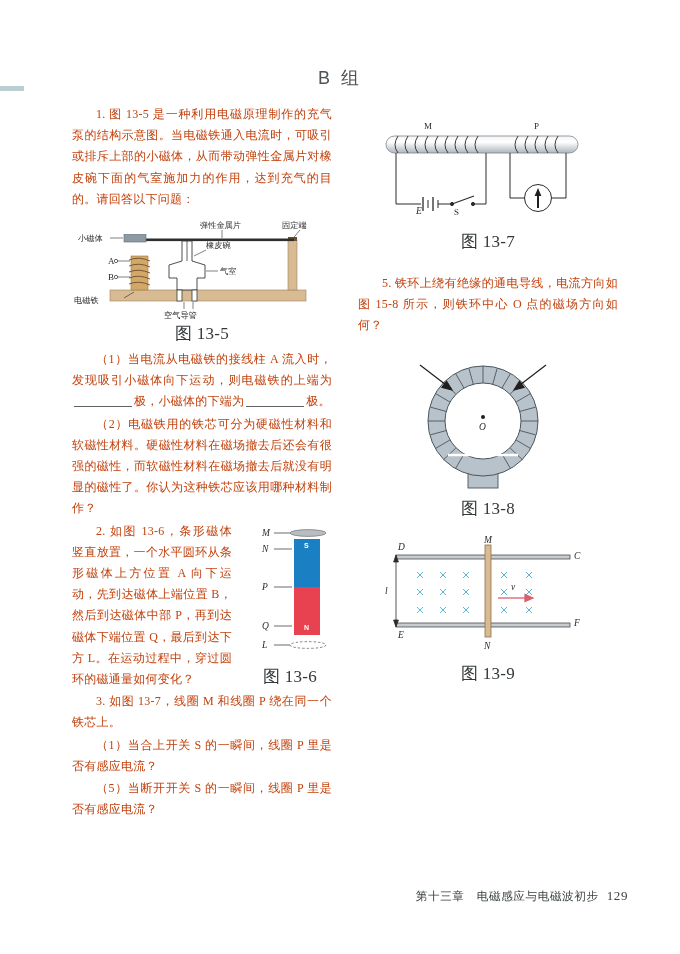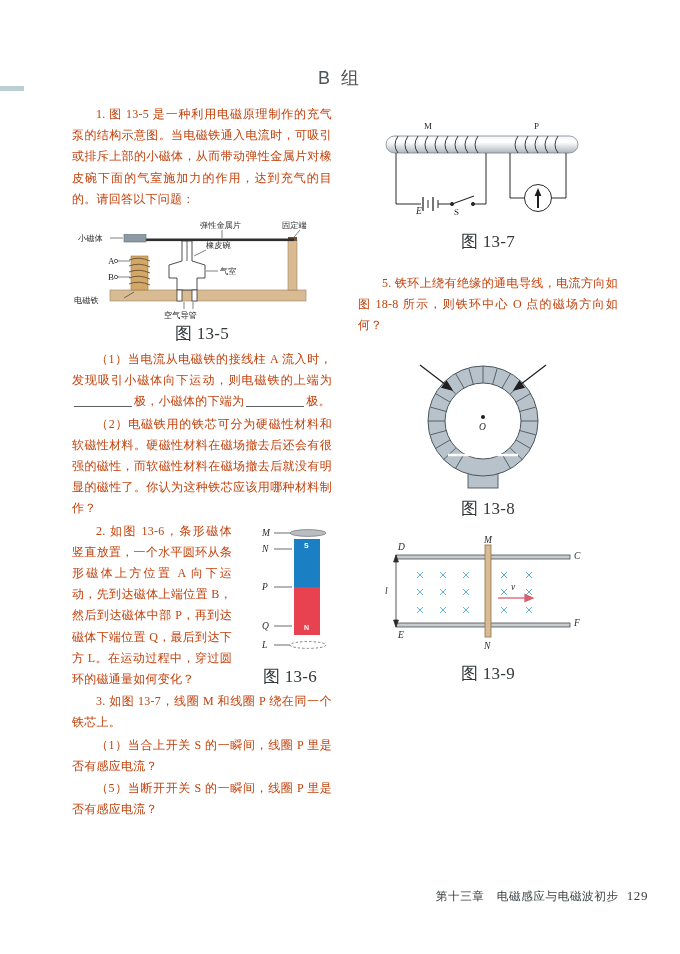--- a/index.html
+++ b/index.html
@@ -59,21 +59,21 @@
   }
 
   svg{display:block;overflow:visible;}
   .lbl{font-family:"Liberation Serif",serif;font-size:9px;fill:#2b2b2b;}
   .lbl-i{font-family:"Liberation Serif",serif;font-size:9.5px;font-style:italic;fill:#2b2b2b;}
   .lbl-cn{font-family:"Liberation Sans","DejaVu Sans",sans-serif;font-size:8.2px;fill:#2b2b2b;}
 
   
   .footer{
     position:absolute;left:0;top:888px;width:680px;
-    text-align:right;padding-right:32px;
+    text-align:right;padding-right:52px;
     box-sizing:border-box;
     font-size:11.6px;color:#3a4043;
     font-family:"Liberation Sans","DejaVu Sans",sans-serif;
     letter-spacing:.6px;
   }
   .footer .pg{margin-left:8px;font-family:"Liberation Serif",serif;font-size:13px;}
 </style>
 </head>
 <body>
 
@@ -249,21 +249,21 @@
           <polygon points="180,78 176.6,86 183.4,86"></polygon>
           <rect x="179" y="85" width="2" height="13"></rect>
         </g>
 
         <text class="lbl" x="66" y="19">M</text>
         <text class="lbl" x="176" y="19">P</text>
       </svg>
       <div class="fig-cap">图 13-7</div>
     </div>
 
-    <p class="para indent" style="margin-top:20px;">5. 铁环上绕有绝缘的通电导线，电流方向如图 18-8 所示，则铁环中心 O 点的磁场方向如何？</p>
+    <p class="para indent" style="margin-top:20px;">5. 铁环上绕有绝缘的通电导线，电流方向如图 15-8 所示，则铁环中心 O 点的磁场方向如何？</p>
 
     <div class="fig" style="margin-top:10px;">
       <svg width="250" height="148" viewBox="0 0 250 148">
 
         <rect x="110" y="124" width="30" height="17" fill="#b7c2ca" stroke="#4b565d" stroke-width="0.9"></rect>
 
         <circle cx="125" cy="74" r="55" fill="#b7c2ca" stroke="#4b565d" stroke-width="1"></circle>
 
         <circle cx="125" cy="74" r="38" fill="#ffffff" stroke="#4b565d" stroke-width="1"></circle>
 

